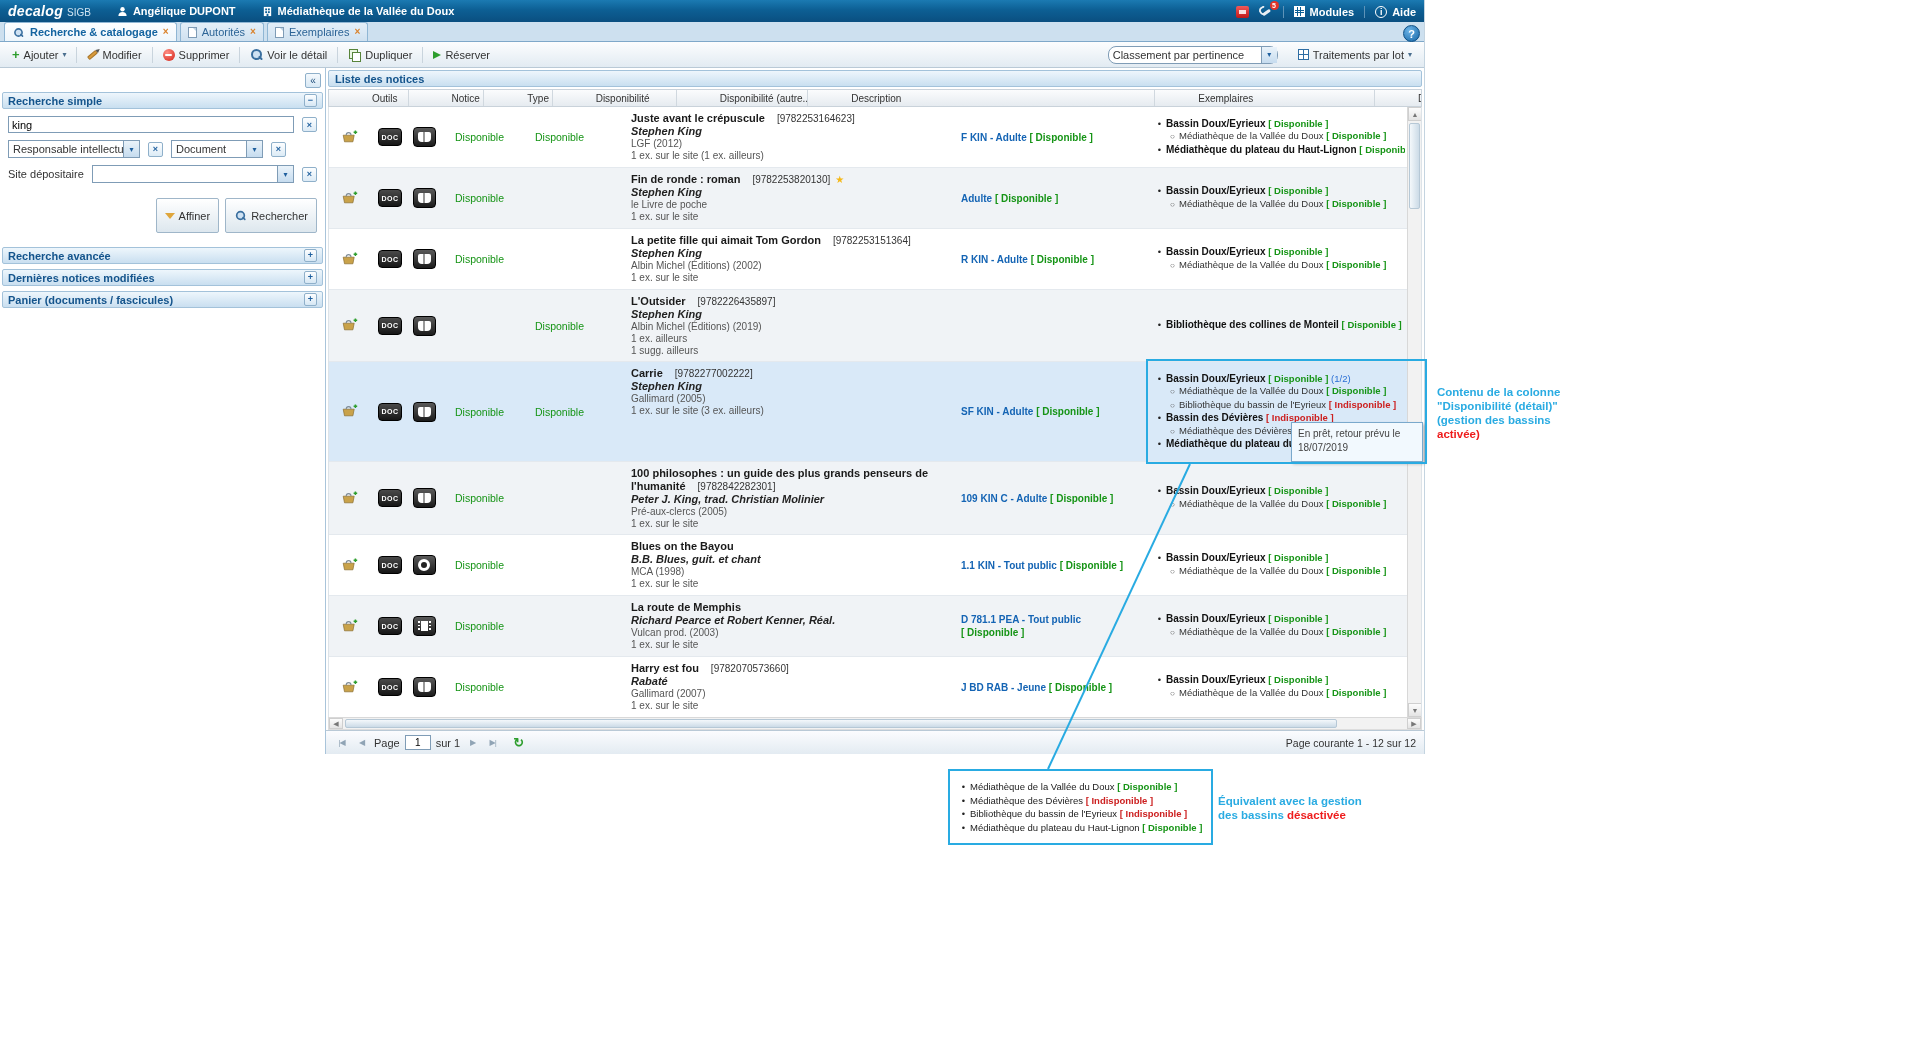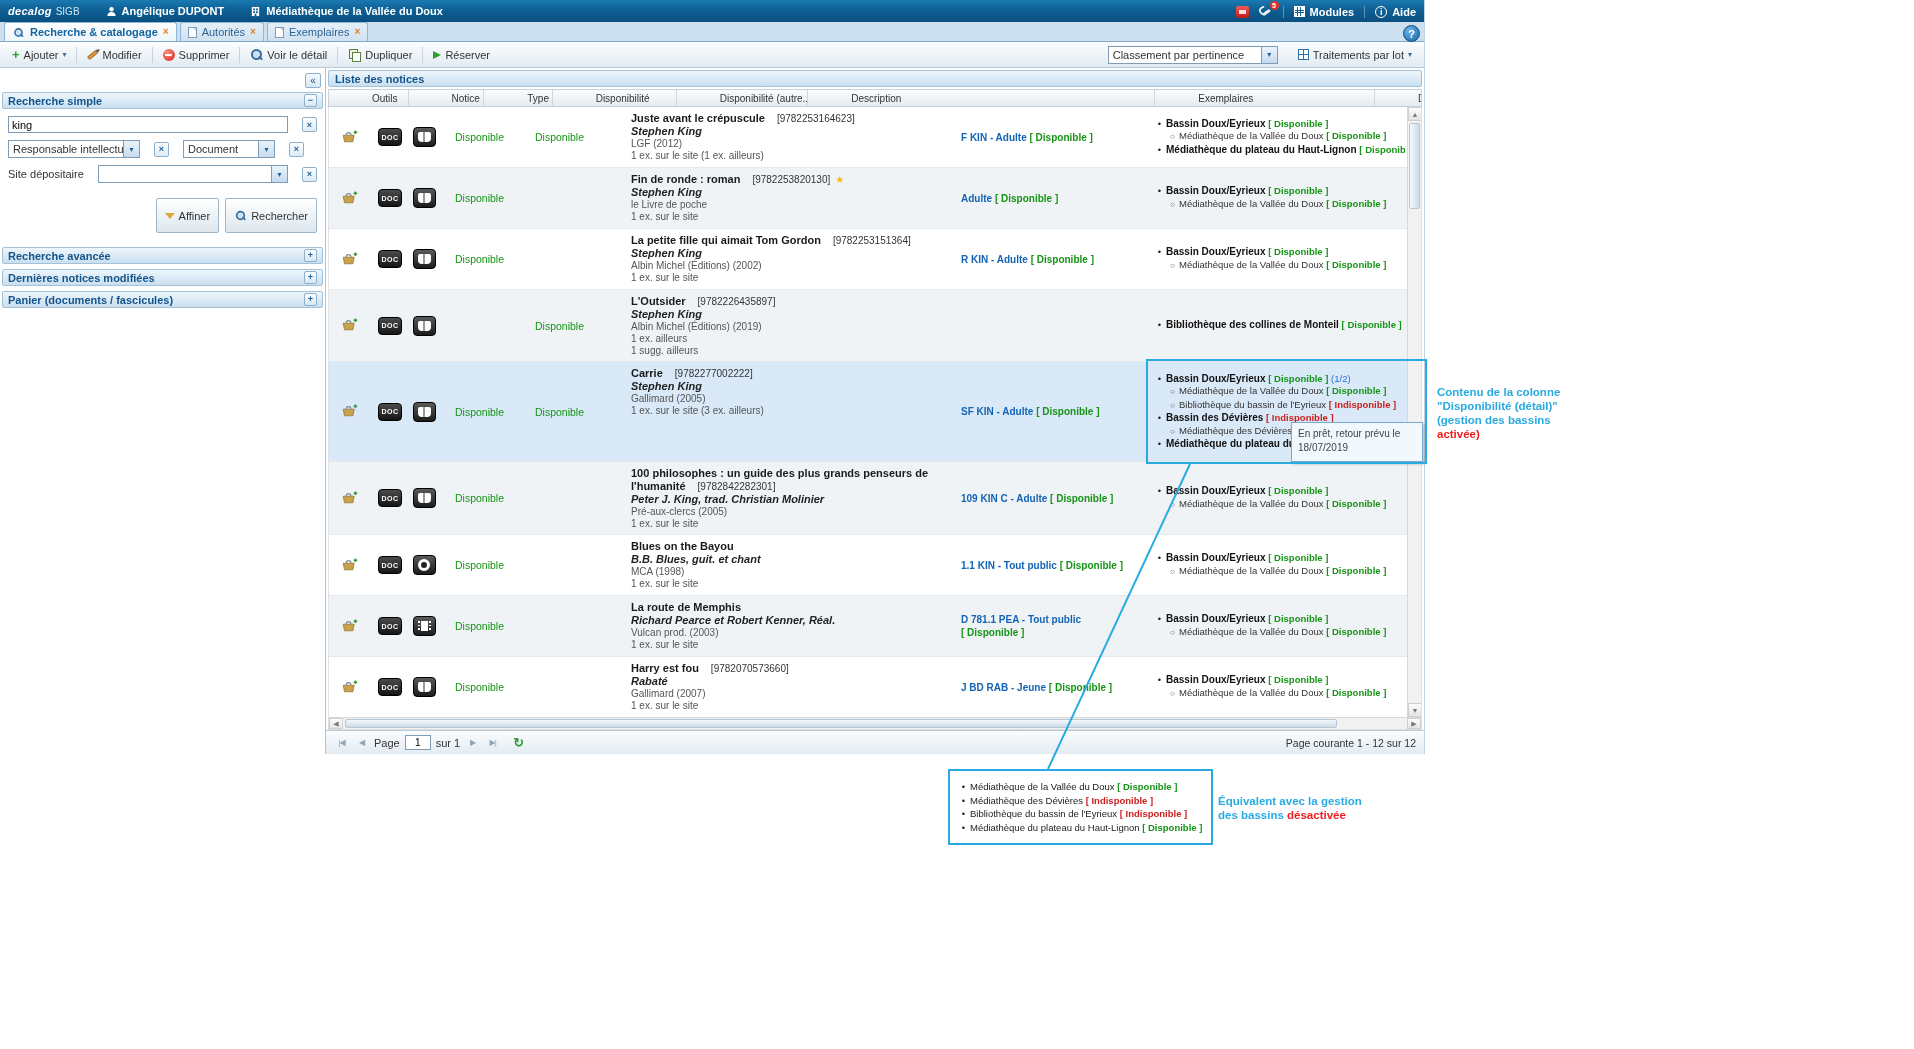--- a/index.html
+++ b/index.html
@@ -4,21 +4,21 @@
 <style>
   * { margin:0; padding:0; box-sizing:border-box; }
   html,body { width:1914px; height:1049px; background:#fff; font-family:"Liberation Sans", sans-serif; overflow:hidden; }
   .page { position:relative; width:1914px; height:1049px; background:#fff; }
 
   
   .app { position:absolute; left:0; top:0; width:1425px; height:754px; background:#fff; border-right:1px solid #c4d4e0; }
 
   
   .topbar { height:22px; background:linear-gradient(180deg,#1b7ab2 0%, #0d5f94 45%, #0a4f80 100%); display:flex; align-items:center; color:#fff; font-size:11px; padding:0 8px; position:relative; }
-  .logo-main { font-weight:bold; font-size:11px; letter-spacing:.3px; font-style:italic; }
+  .logo-main { font-weight:bold; font-size:14px; letter-spacing:.3px; font-style:italic; }
   .logo-sub { font-size:10px; color:#cfe4f2; margin-left:4px; }
   .tb-item { display:flex; align-items:center; gap:5px; font-weight:bold; }
   .tb-user { margin-left:26px; }
   .tb-site { margin-left:26px; }
   .tb-right { margin-left:auto; display:flex; align-items:flex-end; gap:10px; }
   .tb-sep { width:1px; height:12px; background:#5e93b8; display:inline-block; }
   .icon-alertred { width:13px; height:12px; background:linear-gradient(#f25959,#c01818); border-radius:2px; position:relative; display:inline-block; }
   .icon-alertred::after { content:""; position:absolute; left:3px; top:4px; width:7px; height:4px; background:#fff; opacity:.85; }
   .wrench-wrap { position:relative; display:inline-block; width:14px; height:13px; }
   .icon-wrench { position:absolute; left:0; top:0; width:13px; height:13px; }
@@ -57,34 +57,34 @@
   .icon-magnifier::before { content:""; position:absolute; left:1px; top:1px; width:7px; height:7px; border:2px solid #3a6f9f; border-radius:50%; background:#cfe2f3; }
   .icon-magnifier::after { content:""; position:absolute; width:5px; height:2px; background:#3a6f9f; transform:rotate(45deg); left:8px; top:9px; border-radius:1px; }
   .icon-copy { position:relative; width:13px; height:12px; display:inline-block; }
   .icon-copy::before { content:""; position:absolute; left:1px; top:0; width:7px; height:8px; border:1px solid #57843a; background:#eaf5e2; }
   .icon-copy::after { content:""; position:absolute; left:4px; top:3px; width:7px; height:8px; border:1px solid #57843a; background:#fff; }
   .icon-reserve { width:0; height:0; border-left:8px solid #2e9e2e; border-top:4px solid transparent; border-bottom:4px solid transparent; display:inline-block; }
   .toolbar-right { margin-left:auto; display:flex; align-items:center; gap:14px; }
   .select { height:18px; border:1px solid #7f9cb6; background:#fff; display:flex; align-items:center; }
   .sel-text { flex:1; padding:0 4px; color:#333; white-space:nowrap; overflow:hidden; font-size:11px; }
   .sel-arrow { width:16px; height:16px; background:linear-gradient(#eaf3fa,#c6dcef); border-left:1px solid #7f9cb6; color:#1e5f9e; font-size:8px; display:flex; align-items:center; justify-content:center; }
-  .sort-select { width:170px; }
+  .sort-select { width:170px;border-radius:8px; }
   .icon-batch { width:11px; height:11px; border:1px solid #2e6da3; display:inline-block;
     background: linear-gradient(#2e6da3,#2e6da3) 50% 0/1px 100% no-repeat,
                 linear-gradient(#2e6da3,#2e6da3) 0 50%/100% 1px no-repeat, #fff; }
 
   
   .content { position:absolute; top:68px; left:0; right:0; bottom:0; display:flex; }
   .sidebar { width:326px; border-right:1px solid #a9c4da; background:#fff; position:relative; padding-top:24px; }
   .collapse-btn { position:absolute; top:5px; right:4px; width:16px; height:15px; border:1px solid #8fb0ca; background:linear-gradient(#f4f9fd,#d8e8f4); color:#24527e; font-size:10px; text-align:center; line-height:13px; border-radius:2px; }
   .panel-header { height:17px; margin:0 2px; border:1px solid #a3c2da; border-radius:2px; background:linear-gradient(#eef6fc,#c9dff0); display:flex; align-items:center; padding:0 5px; color:#14548c; font-weight:bold; font-size:11px; }
   .panel-header.gap { margin-top:5px; }
   .panel-header.mt { margin-top:14px; }
   .ph-btn { margin-left:auto; width:13px; height:13px; border:1px solid #8fb0ca; background:linear-gradient(#fdfeff,#d6e7f4); color:#1e5f9e; font-size:9px; line-height:11px; text-align:center; border-radius:2px; font-weight:bold; }
-  .side-row { display:flex; align-items:center; gap:14px; margin:7px 8px 0 8px; }
+  .side-row { display:flex; align-items:center; gap:8px; margin:7px 8px 0 8px; }
   .side-row.btns { justify-content:flex-end; gap:6px; margin-top:15px; }
   .text-input { flex:1; height:17px; border:1px solid #7f9cb6; font-size:11px; padding:0 3px; font-family:"Liberation Sans",sans-serif; }
   .x-btn { width:15px; height:15px; border:1px solid #8fb0ca; background:linear-gradient(#fdfeff,#dcebf6); color:#1e5f9e; font-size:9px; font-weight:bold; display:flex; align-items:center; justify-content:center; border-radius:2px; flex:none; }
   .select.w132 { width:132px; } .select.w112 { width:92px; } .select.grow { flex:1; }
   .side-label { font-size:11px; color:#333; width:76px; flex:none; }
   .btn { display:flex; align-items:center; gap:4px; height:35px; padding:0 8px; border:1px solid #9fb6c9; border-radius:2px; background:linear-gradient(#ffffff,#dde7ee); font-size:11px; color:#333; }
   .icon-funnel { width:0; height:0; border-left:5px solid transparent; border-right:5px solid transparent; border-top:6px solid #dfa63c; display:inline-block; }
 
   
   .main { flex:1; display:flex; flex-direction:column; background:#fff; min-width:0; }

